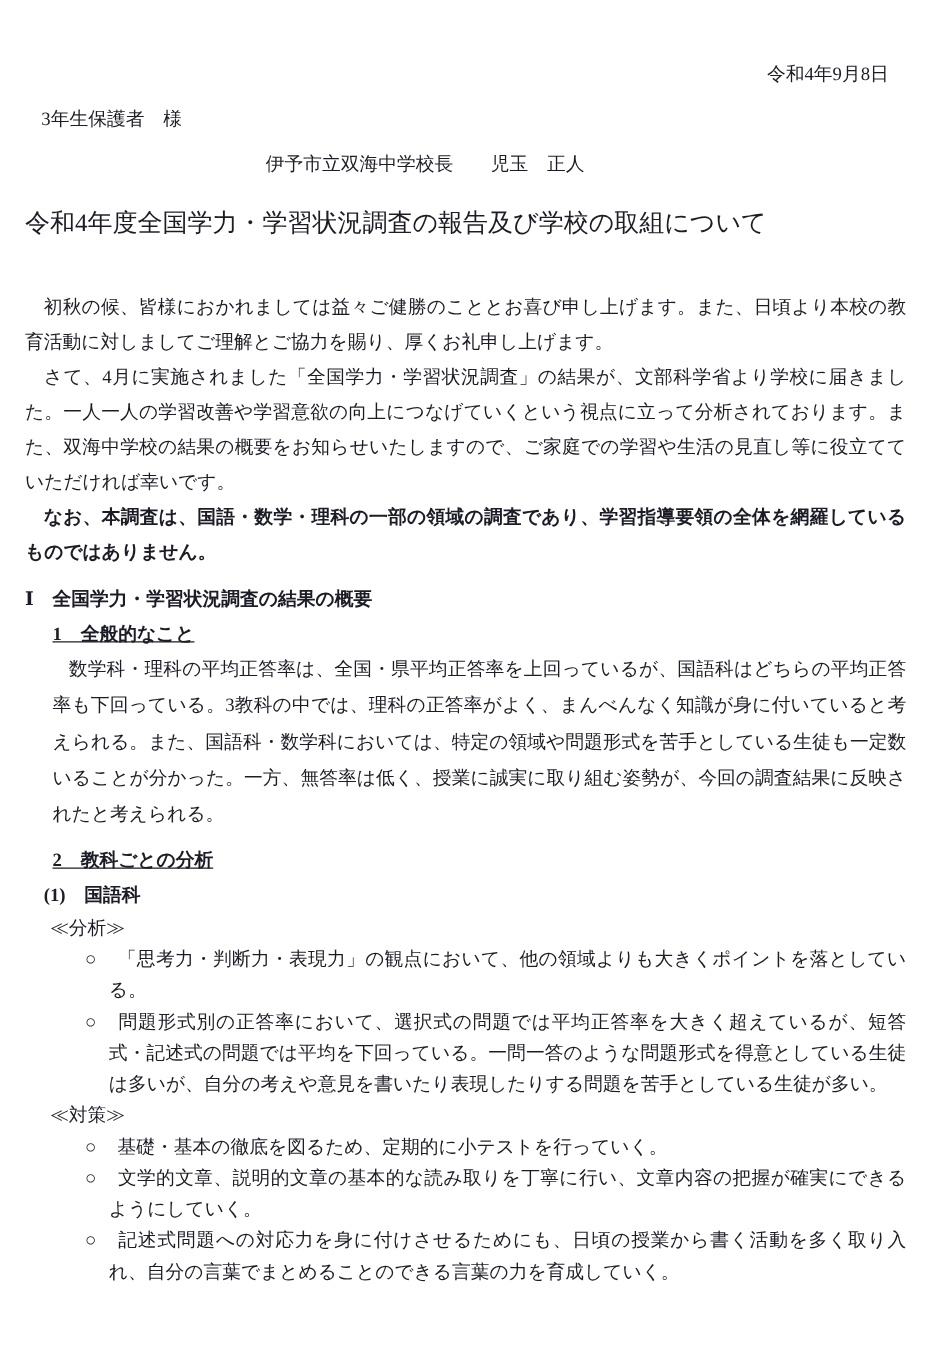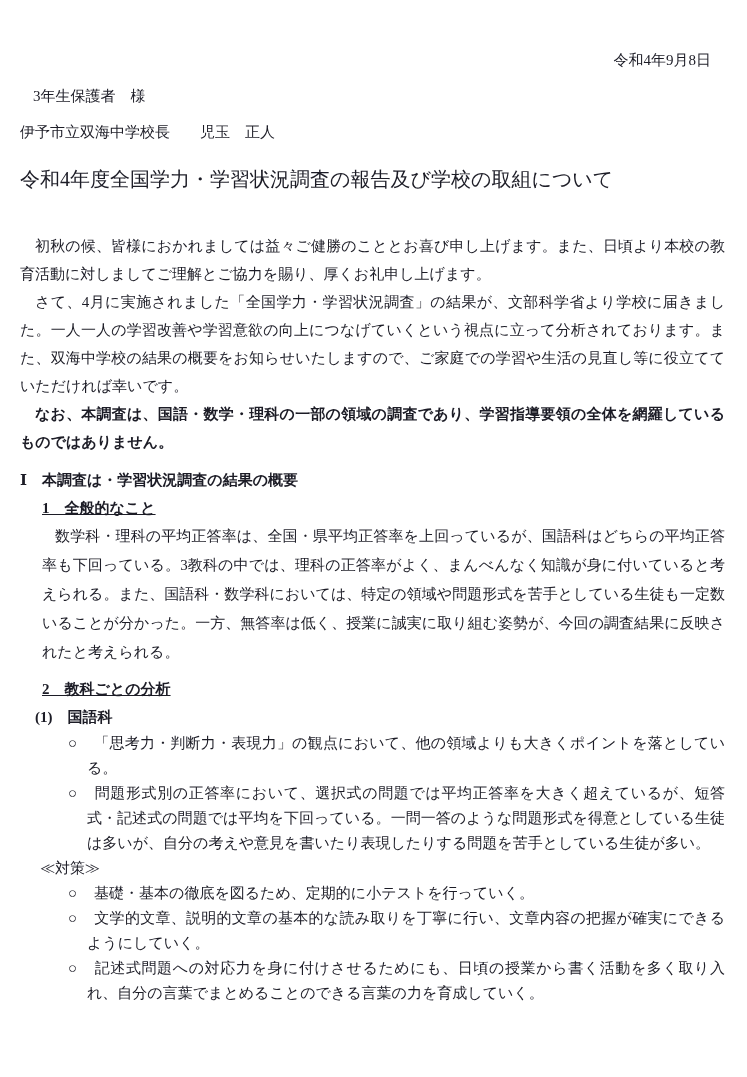--- a/index.html
+++ b/index.html
@@ -12,21 +12,21 @@
   }
   .page {
     width: 747px; height: 1077px;
     padding: 46px 22px 10px 20px;
     overflow: hidden;
     background: #ffffff;
   }
   .line { font-size: 15px; line-height: 28px; white-space: pre-wrap; }
   .date-line { text-align: right; padding-right: 14px; }
   .recipient-line { margin-top: 8px; padding-left: 13px; }
-  .sender-line { margin-top: 8px; text-align: left; padding-right: 65px; }
+  .sender-line { margin-top: 8px; text-align: center; padding-right: 65px; }
   .doc-title {
     margin-top: 18px;
     text-align: left;
     font-size: 20px;
     line-height: 30px;
   }
   .letter-body { margin-top: 38px; }
   .para {
     font-size: 15px; line-height: 28px;
     text-indent: 15px;
@@ -80,30 +80,31 @@
   <div class="line sender-line">伊予市立双海中学校長　　児玉　正人</div>
 
   <div class="doc-title">令和4年度全国学力・学習状況調査の報告及び学校の取組について</div>
 
   <div class="letter-body">
     <div class="para">初秋の候、皆様におかれましては益々ご健勝のこととお喜び申し上げます。また、日頃より本校の教育活動に対しましてご理解とご協力を賜り、厚くお礼申し上げます。</div>
     <div class="para">さて、4月に実施されました「全国学力・学習状況調査」の結果が、文部科学省より学校に届きました。一人一人の学習改善や学習意欲の向上につなげていくという視点に立って分析されております。また、双海中学校の結果の概要をお知らせいたしますので、ご家庭での学習や生活の見直し等に役立てていただければ幸いです。</div>
     <div class="para bold">なお、本調査は、国語・数学・理科の一部の領域の調査であり、学習指導要領の全体を網羅しているものではありません。</div>
   </div>
 
-  <div class="section-heading">Ⅰ　本調査は・学習状況調査の結果の概要</div>
+  <div class="section-heading">Ⅰ　全国学力・学習状況調査の結果の概要</div>
 
   <div class="sub-heading">1　全般的なこと</div>
 
   <div class="sub-text">数学科・理科の平均正答率は、全国・県平均正答率を上回っているが、国語科はどちらの平均正答率も下回っている。3教科の中では、理科の正答率がよく、まんべんなく知識が身に付いていると考えられる。また、国語科・数学科においては、特定の領域や問題形式を苦手としている生徒も一定数いることが分かった。一方、無答率は低く、授業に誠実に取り組む姿勢が、今回の調査結果に反映されたと考えられる。</div>
 
   <div class="sub-heading sub2-heading">2　教科ごとの分析</div>
 
   <div class="subject-heading">(1)　国語科</div>
 
+  <div class="angle-label">≪分析≫</div>
 
   <div class="bullet">
     <span class="marker">○</span><span>「思考力・判断力・表現力」の観点において、他の領域よりも大きくポイントを落としている。</span>
   </div>
   <div class="bullet">
     <span class="marker">○</span><span>問題形式別の正答率において、選択式の問題では平均正答率を大きく超えているが、短答式・記述式の問題では平均を下回っている。一問一答のような問題形式を得意としている生徒は多いが、自分の考えや意見を書いたり表現したりする問題を苦手としている生徒が多い。</span>
   </div>
 
   <div class="angle-label">≪対策≫</div>
 

